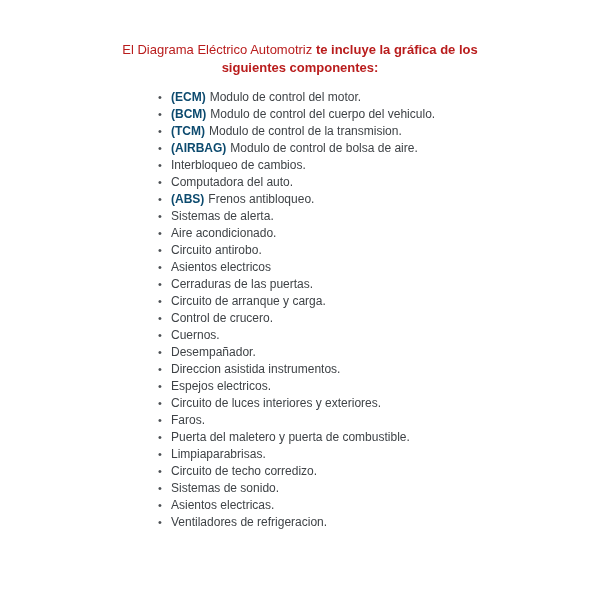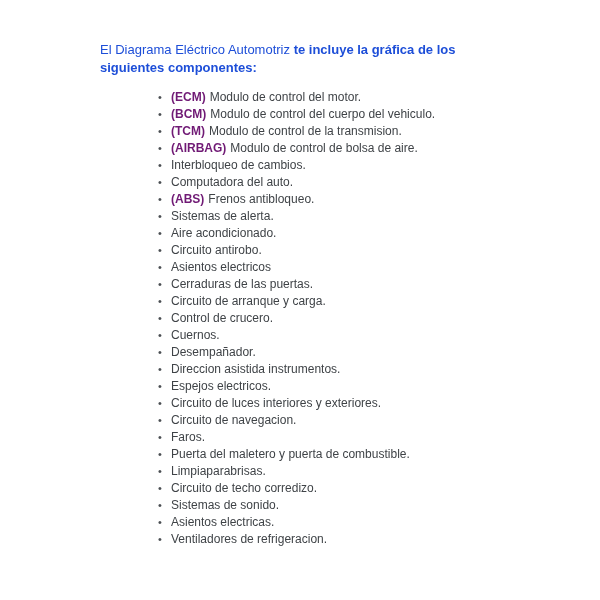--- a/index.html
+++ b/index.html
@@ -14,24 +14,24 @@
     -webkit-font-smoothing: antialiased;
   }
   .page {
     width: 600px;
     height: 600px;
     position: relative;
   }
   .title {
     margin: 41px auto 0;
     max-width: 400px;
-    text-align: left;
+    text-align: center;
     font-size: 13px;
     line-height: 18px;
-    color: #1d4ed8;
+    color: #b91c1c;
   }
   .title .bold {
     font-weight: 700;
   }
   ul.components {
     list-style: none;
     margin: 12px 0 0 0;
     padding: 0 0 0 158px;
   }
   ul.components li {
@@ -44,21 +44,21 @@
   ul.components li::before {
     content: "\2022";
     position: absolute;
     left: 0;
     top: 0;
     font-size: 11px;
     color: #4a4e52;
   }
   .prefix {
     font-weight: 700;
-    color: #701a75;
+    color: #0c4a6e;
     margin-right: 4px;
   }
 </style>
 </head>
 <body style="background: rgb(255, 255, 255); color: rgb(63, 67, 71);">
 
 <div class="page">
   <p class="title">
     <span>El Diagrama Eléctrico Automotriz</span>
     <span class="bold">te incluye la gráfica de los siguientes componentes:</span>
@@ -76,21 +76,20 @@
       <li><span>Circuito antirobo.</span></li>
       <li><span>Asientos electricos</span></li>
       <li><span>Cerraduras de las puertas.</span></li>
       <li><span>Circuito de arranque y carga.</span></li>
       <li><span>Control de crucero.</span></li>
       <li><span>Cuernos.</span></li>
       <li><span>Desempañador.</span></li>
       <li><span>Direccion asistida instrumentos.</span></li>
       <li><span>Espejos electricos.</span></li>
       <li><span>Circuito de luces interiores y exteriores.</span></li>
-      <li><span>Circuito de navegacion.</span></li>
       <li><span>Faros.</span></li>
       <li><span>Puerta del maletero y puerta de combustible.</span></li>
       <li><span>Limpiaparabrisas.</span></li>
       <li><span>Circuito de techo corredizo.</span></li>
       <li><span>Sistemas de sonido.</span></li>
       <li><span>Asientos electricas.</span></li>
       <li><span>Ventiladores de refrigeracion.</span></li>
     </ul>
 </div>
 

